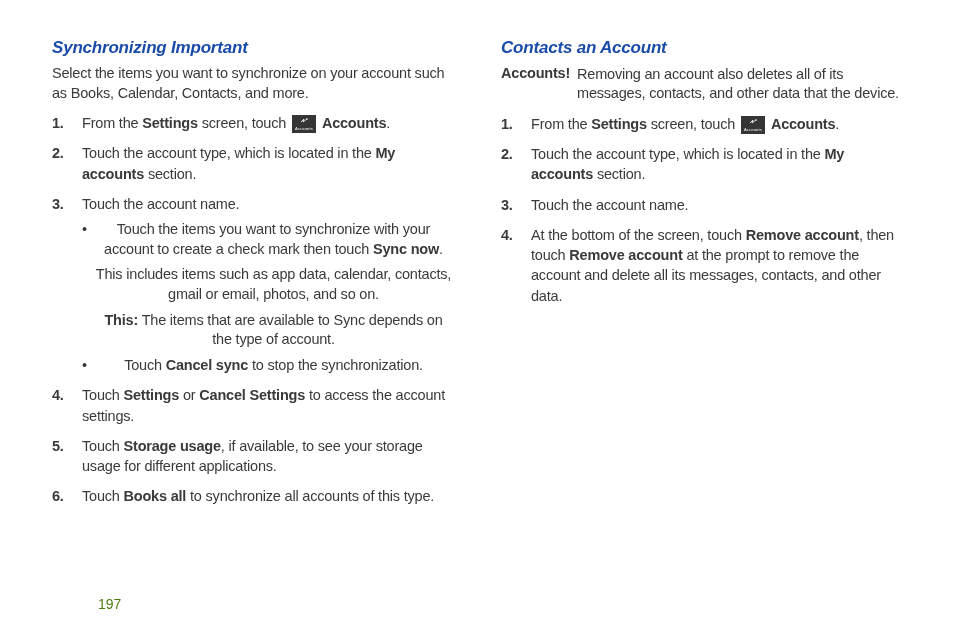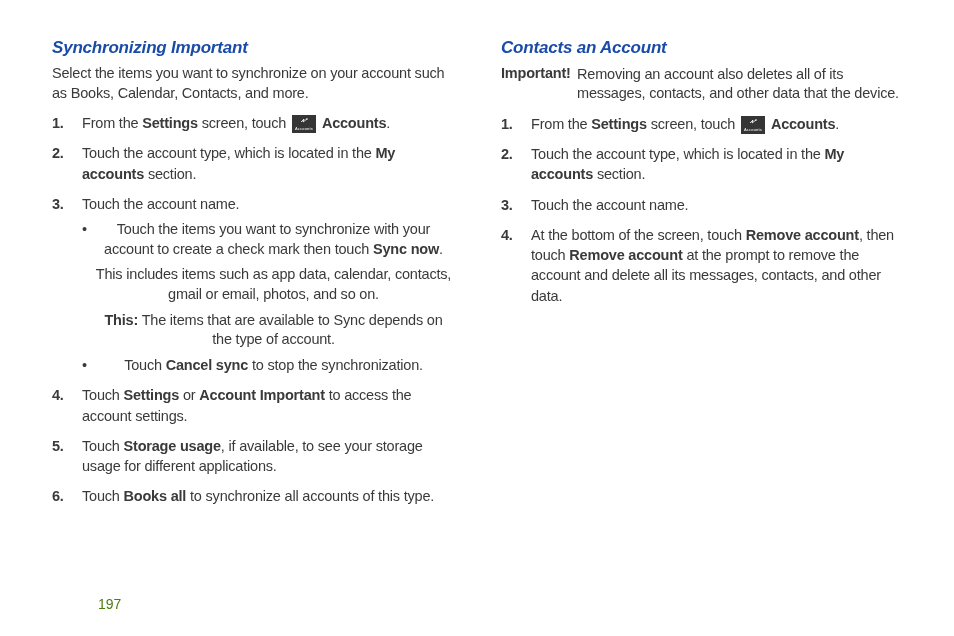--- a/index.html
+++ b/index.html
@@ -118,29 +118,29 @@
     <ol class="steps" id="left-steps">
         <li><span class="num">1.</span><span>From the <span class="bold">Settings</span> screen, touch <span class="accounts-icon"><svg width="12" height="7" viewBox="0 0 12 7">
                 <path d="M3 4 L6 1 L5 4 L9 1" stroke="#fff" stroke-width="0.8" fill="none"></path>
                 <circle cx="9" cy="1" r="0.8" fill="#fff"></circle>
               </svg><span style="font-size:4px;letter-spacing:0.2px;">Accounts</span></span> <span class="bold">Accounts</span>.</span></li>
         <li><span class="num">2.</span><span>Touch the account type, which is located in the <span class="bold">My accounts</span> section.</span></li>
         <li><span class="num">3.</span><span>Touch the account name.</span><ul class="bullet-list">
             <li>Touch the items you want to synchronize with your account to create a check mark then touch <span class="bold">Sync now</span>.<div class="sub-para">This includes items such as app data, calendar, contacts, gmail or email, photos, and so on.</div><div class="sub-para"><span class="bold">This:</span> The items that are available to Sync depends on the type of account.</div></li>
             <li>Touch <span class="bold">Cancel sync</span> to stop the synchronization.</li>
           </ul></li>
-        <li><span class="num">4.</span><span>Touch <span class="bold">Settings</span> or <span class="bold">Account Important</span> to access the account settings.</span></li>
+        <li><span class="num">4.</span><span>Touch <span class="bold">Settings</span> or <span class="bold">Cancel Settings</span> to access the account settings.</span></li>
         <li><span class="num">5.</span><span>Touch <span class="bold">Storage usage</span>, if available, to see your storage usage for different applications.</span></li>
         <li><span class="num">6.</span><span>Touch <span class="bold">Books all</span> to synchronize all accounts of this type.</span></li>
       </ol>
   </div>
   <div class="col">
     <div class="section-title">Contacts an Account</div>
     <div class="important-box">
-      <span class="important-label">Important!</span>
+      <span class="important-label">Accounts!</span>
       <span class="important-text">Removing an account also deletes all of its messages, contacts, and other data that the device.</span>
     </div>
     <ol class="steps" id="right-steps">
         <li><span class="num">1.</span><span>From the <span class="bold">Settings</span> screen, touch <span class="accounts-icon"><svg width="12" height="7" viewBox="0 0 12 7">
                 <path d="M3 4 L6 1 L5 4 L9 1" stroke="#fff" stroke-width="0.8" fill="none"></path>
                 <circle cx="9" cy="1" r="0.8" fill="#fff"></circle>
               </svg><span style="font-size:4px;letter-spacing:0.2px;">Accounts</span></span> <span class="bold">Accounts</span>.</span></li>
         <li><span class="num">2.</span><span>Touch the account type, which is located in the <span class="bold">My accounts</span> section.</span></li>
         <li><span class="num">3.</span><span>Touch the account name.</span></li>
         <li><span class="num">4.</span><span>At the bottom of the screen, touch <span class="bold">Remove account</span>, then touch <span class="bold">Remove account</span> at the prompt to remove the account and delete all its messages, contacts, and other data.</span></li>

